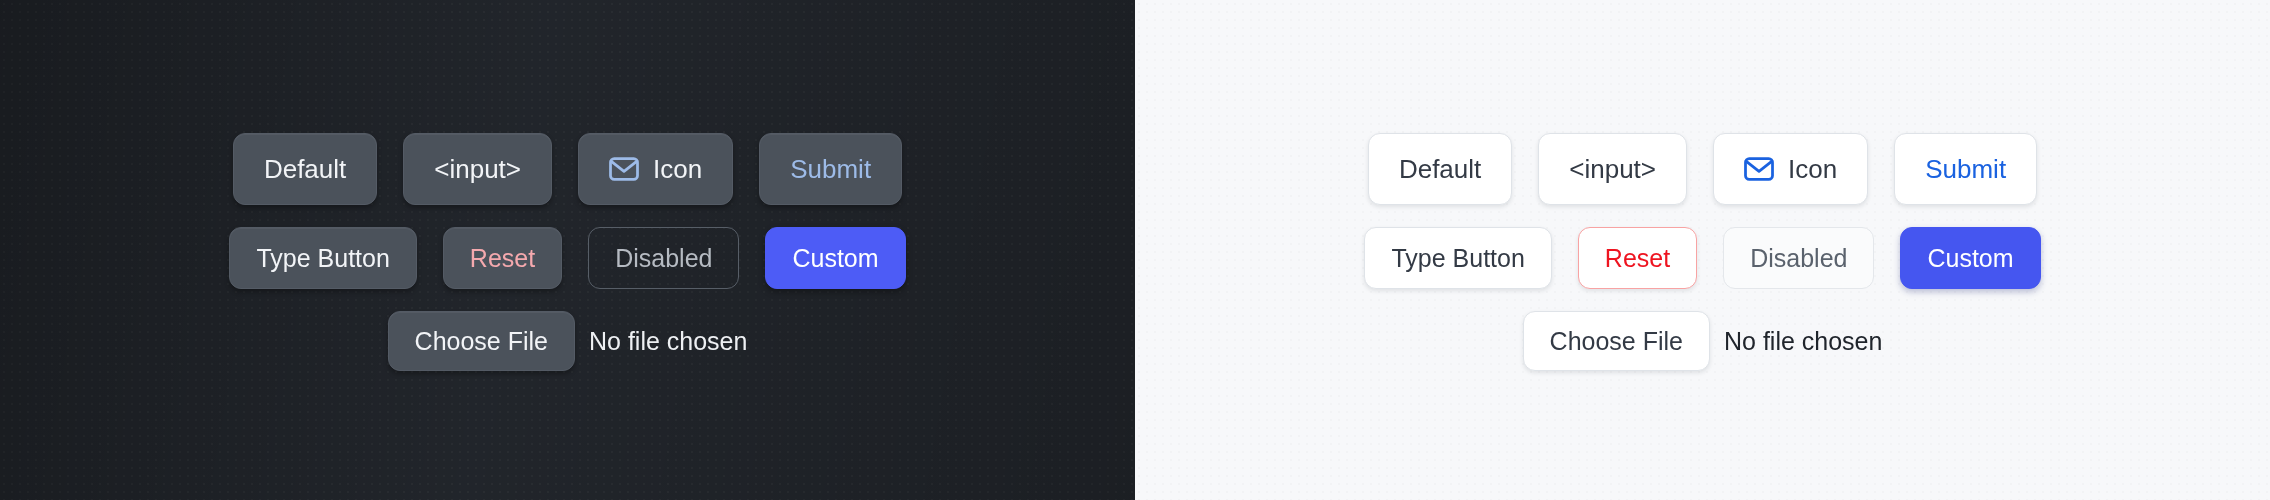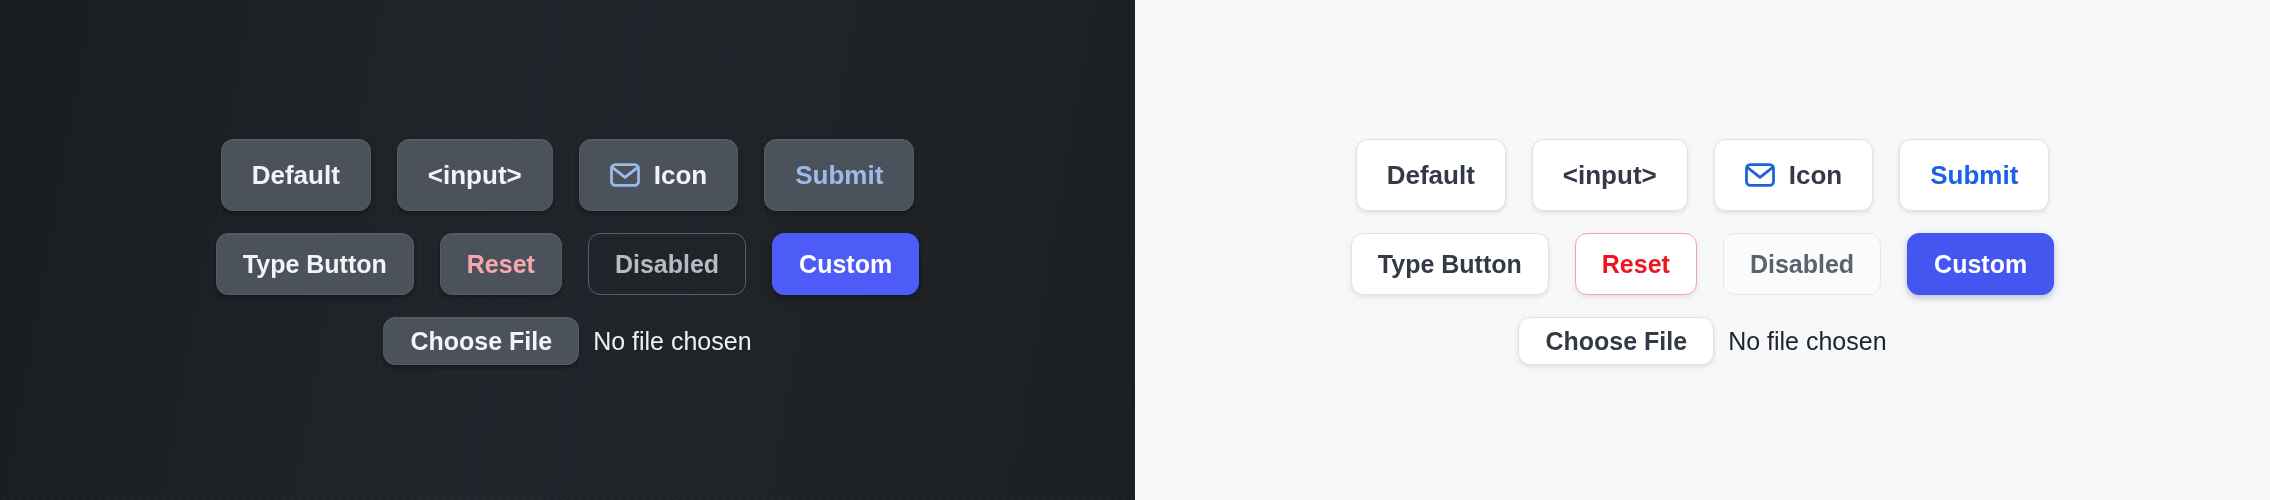--- a/index.html
+++ b/index.html
@@ -78,21 +78,21 @@
   
   .btn {
     box-sizing: border-box;
     display: inline-flex;
     align-items: center;
     justify-content: center;
     gap: 14px;
     border: 1px solid transparent;
     border-radius: 12px;
     font-family: "Liberation Sans", sans-serif;
-    font-weight: bold;
+    font-weight: normal;
     white-space: nowrap;
     cursor: pointer;
     user-select: none;
     line-height: 1;
   }
 
   
   .r1 .btn {
     height: 72px;
     padding: 0 30px;
@@ -101,21 +101,21 @@
   }
   
   .r2 .btn {
     height: 62px;
     padding: 8px 26px;
     font-size: 25px;
     border-radius: 12px;
   }
   
   .r3 .btn {
-    height: 48px;
+    height: 60px;
     padding: 0 26px;
     font-size: 25px;
     border-radius: 12px;
   }
 
   
   .dark .btn-default,
   .dark .btn-input,
   .dark .btn-icon,
   .dark .btn-submit,

